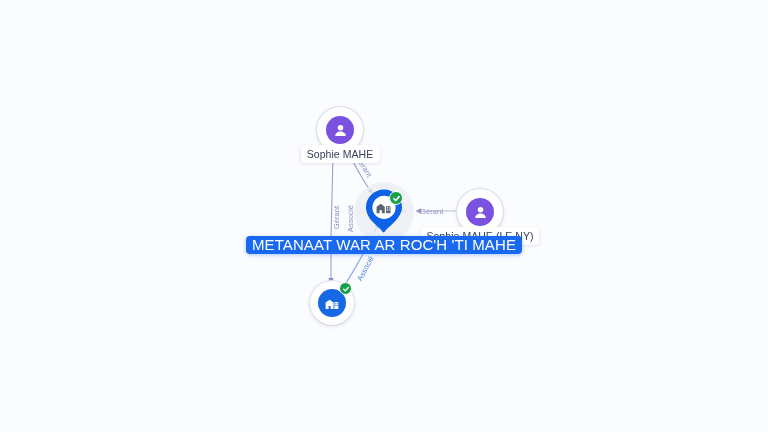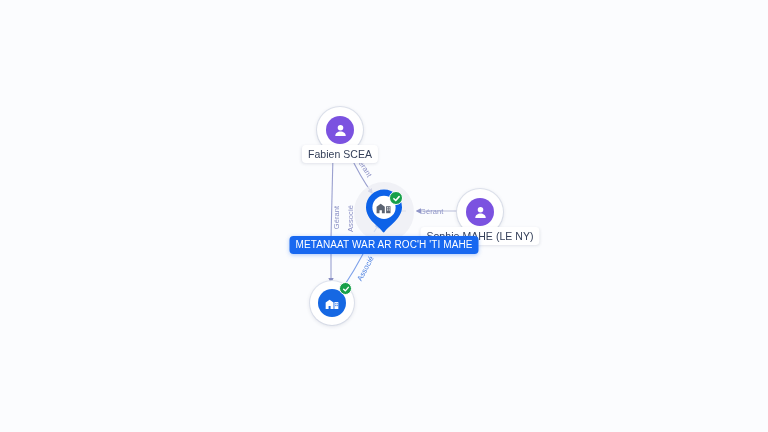--- a/index.html
+++ b/index.html
@@ -128,21 +128,21 @@
     background: #ffffff;
     border-radius: 4px;
     padding: 2px 6px;
     box-shadow: 0 1px 3px rgba(40,50,90,0.12);
     letter-spacing: .05px;
   }
   .label.selected {
     background: #1868f0;
     color: #ffffff;
     box-shadow: 0 1px 4px rgba(24,104,240,0.35);
-    font-size: 10px;
+    font-size: 15px;
     letter-spacing: .1px;
     z-index: 40;
   }
 
   
   .edge-label {
     position: absolute;
     white-space: nowrap;
     font-size: 7.5px;
     line-height: 9px;
@@ -197,21 +197,21 @@
   <div class="node" style="left:340px; top:130px;">
     <div class="avatar-wrap">
       <div class="avatar-inner">
         <svg width="17" height="17" viewBox="0 0 24 24" fill="#ffffff">
           <circle cx="12" cy="8.2" r="3.9"></circle>
           <path d="M4.6 19.6c0-4.1 3.4-6.3 7.4-6.3s7.4 2.2 7.4 6.3z"></path>
         </svg>
       </div>
     </div>
   </div>
-  <div class="label" style="left:340px; top:145px;">Fabien SCEA</div>
+  <div class="label" style="left:340px; top:145px;">Sophie MAHE</div>
 
   <div class="node" style="left:480px; top:212px;">
     <div class="avatar-wrap">
       <div class="avatar-inner">
         <svg width="17" height="17" viewBox="0 0 24 24" fill="#ffffff">
           <circle cx="12" cy="8.2" r="3.9"></circle>
           <path d="M4.6 19.6c0-4.1 3.4-6.3 7.4-6.3s7.4 2.2 7.4 6.3z"></path>
         </svg>
       </div>
     </div>

